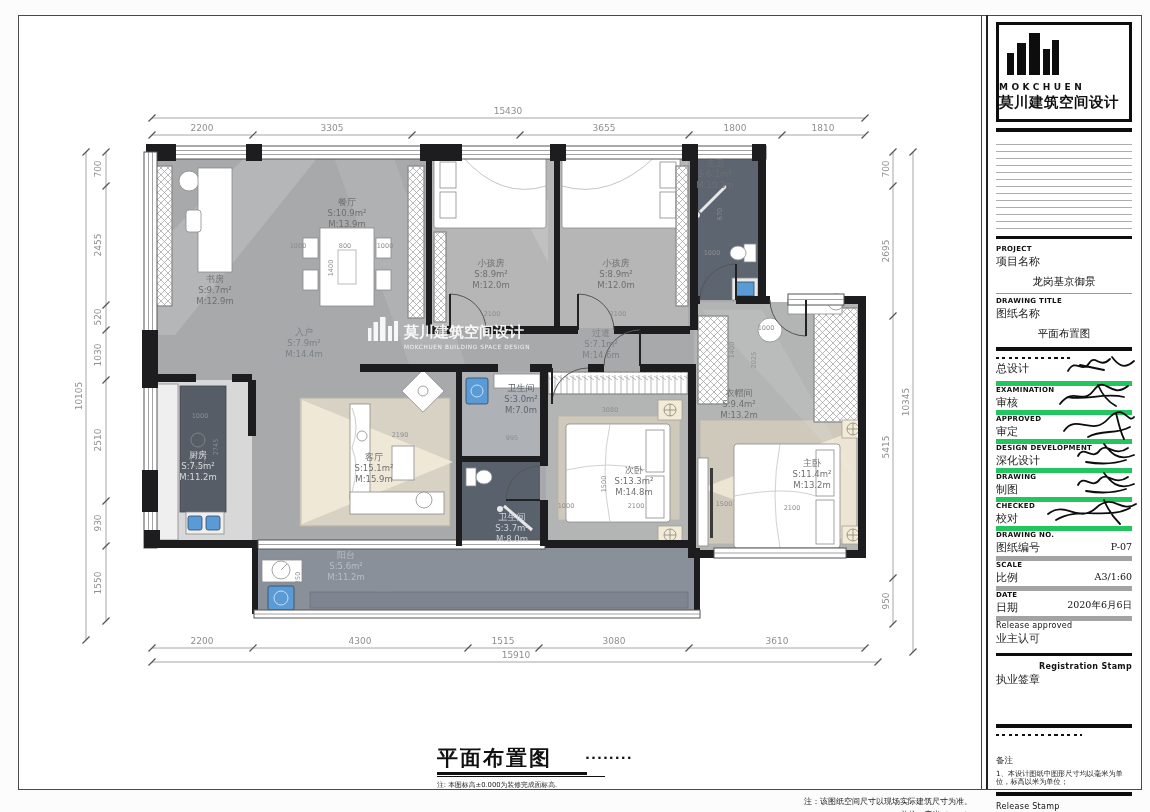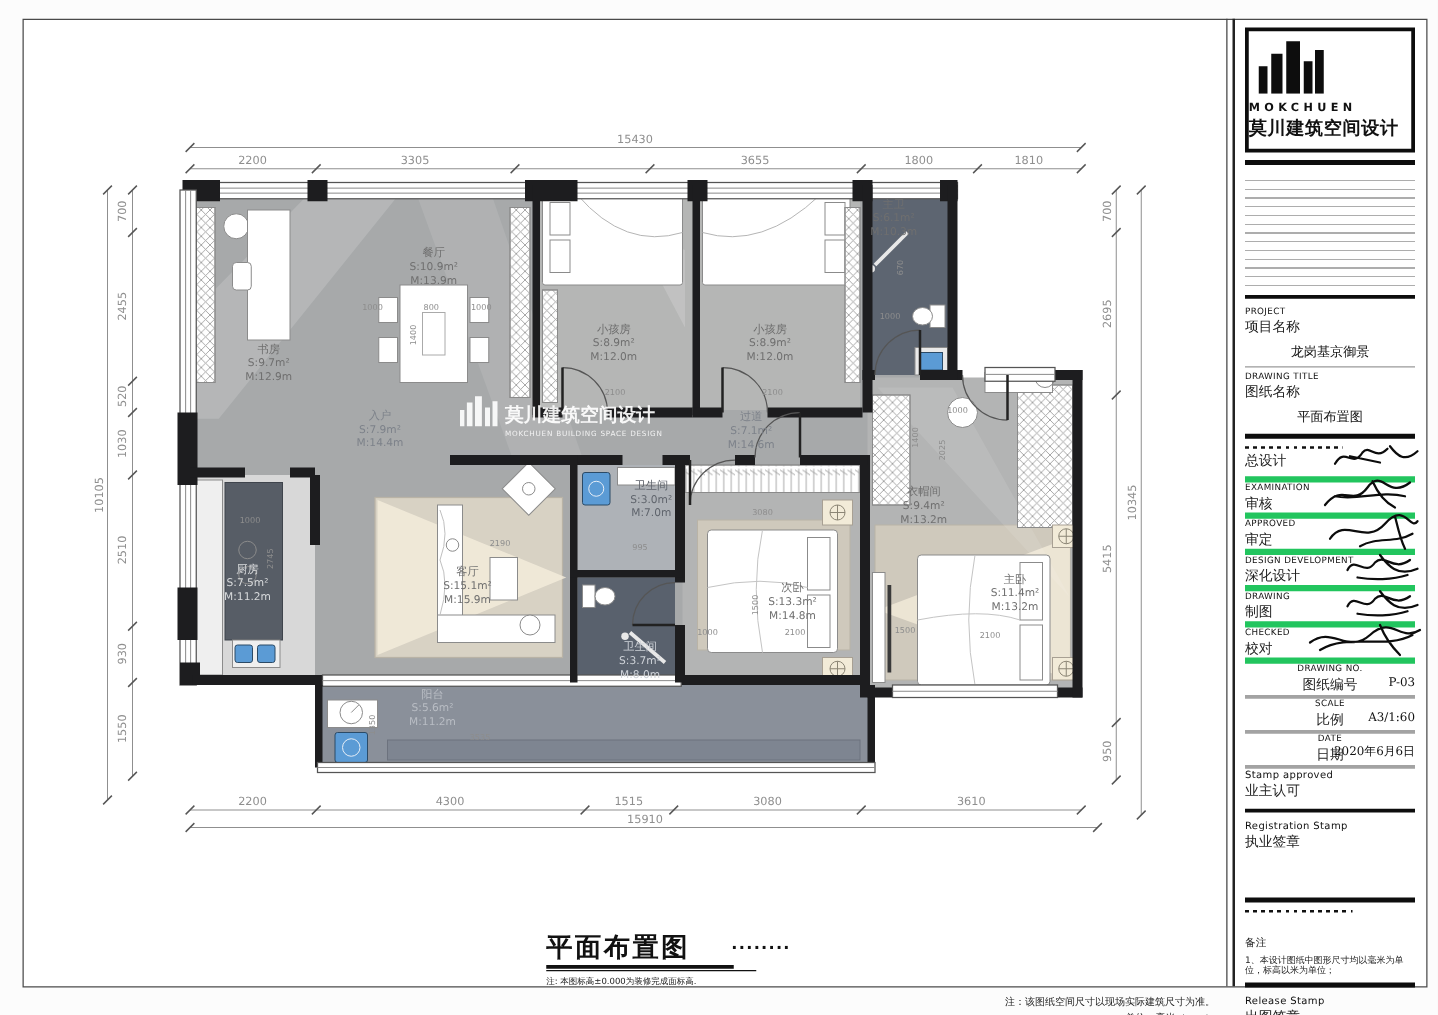--- a/index.html
+++ b/index.html
@@ -9,29 +9,29 @@
   .sep1{position:absolute;left:981px;top:15px;width:1px;height:774px;background:#444;}
   .sep2{position:absolute;left:986px;top:15px;width:2px;height:774px;background:#222;}
   
   .tb{position:absolute;left:996px;top:22px;width:136px;color:#111;}
   .logo-box{border:3px solid #0d0d0d;height:100px;text-align:left;padding-top:6px;box-sizing:border-box;}
   .brand-en{font-size:9px;font-weight:bold;letter-spacing:3.5px;margin-top:3px;}
   .brand-cn{font-size:14.5px;font-weight:bold;letter-spacing:0.5px;margin-top:1px;}
   .bar{height:3.5px;background:#0d0d0d;margin:6px 0;}
   .ruled{height:92px;margin:4px 0;background:repeating-linear-gradient(to bottom,transparent 0,transparent 6px,#adadad 6px,#adadad 7px);}
   .sec{margin:3px 0 2px 0;}
-  .lab-en{font-size:7px;font-weight:normal;letter-spacing:0.3px;}
+  .lab-en{font-size:7px;font-weight:bold;letter-spacing:0.3px;}
   .lab-cn{font-size:11px;margin-top:1px;color:#222;}
   .val{font-family:"DejaVu Serif","Liberation Serif",serif;font-size:10.5px;text-align:center;margin-top:6px;margin-bottom:4px;}
   .thin{border:none;border-top:1px solid #9a9a9a;margin:3px 0;}
   .srow{position:relative;height:24px;border-bottom:5px solid #22c55e;}
   .srow:last-of-type{border-bottom:none;}
   .sig{position:absolute;right:-6px;top:-4px;}
   .dotline{height:2.5px;width:78px;margin:4px 0 2px 0;background:repeating-linear-gradient(90deg,#111 0,#111 3px,transparent 3px,transparent 6.5px);}
-  .kv{position:relative;height:25px;border-bottom:3px solid #a3a3a3;text-align:center;}
+  .kv{position:relative;height:25px;border-bottom:5px solid #a3a3a3;}
   .kv .v{position:absolute;right:0;bottom:4px;font-size:9.5px;font-family:"DejaVu Serif","Liberation Serif",serif;}
   .client{height:26px;}
   .stamp{height:56px;}
   .remarks{font-size:7.2px;color:#222;}
   .remarks .item{line-height:8px;margin-top:3px;}
   .rm-title{font-size:8.5px;margin-top:19px;}
   
   .sheet-title{position:absolute;left:437px;top:744px;}
   .sheet-title .t{font-family:"DejaVu Serif","Liberation Serif",serif;font-size:21px;font-weight:bold;letter-spacing:2px;color:#111;display:inline-block;}
   .sheet-title .dots{display:inline-block;margin-left:28px;font-size:13px;font-weight:bold;letter-spacing:1px;color:#111;vertical-align:6px;}
@@ -591,39 +591,39 @@
       <div class="lab-en">CHECKED</div>
       <div class="lab-cn">校对</div>
       <svg class="sig" width="92" height="28" viewBox="0 0 92 28">
           <path d="M2,16 C20,2 32,26 50,10 S74,16 90,6 M10,22 C32,8 62,22 84,10 M58,2 C62,12 68,20 74,26" stroke="#0c0c0c" stroke-width="1.8" fill="none" stroke-linecap="round"></path>
         </svg>
     </div>
 
     <div class="kv">
       <div class="lab-en">DRAWING NO.</div>
       <div class="lab-cn">图纸编号</div>
-      <div class="v">P-03</div>
+      <div class="v">P-07</div>
     </div>
     <div class="kv">
       <div class="lab-en">SCALE</div>
       <div class="lab-cn">比例</div>
       <div class="v">A3/1:60</div>
     </div>
     <div class="kv">
       <div class="lab-en">DATE</div>
       <div class="lab-cn">日期</div>
       <div class="v">2020年6月6日</div>
     </div>
     <div class="client">
-      <div class="lab-en" style="font-weight:normal;font-size:8px;">Stamp approved</div>
+      <div class="lab-en" style="font-weight:normal;font-size:8px;">Release approved</div>
       <div class="lab-cn">业主认可</div>
     </div>
     <div class="bar"></div>
     <div class="stamp">
-      <div class="lab-en" style="font-weight:normal;font-size:8px;">Registration Stamp</div>
+      <div class="lab-en" style="font-weight:bold;font-size:8px;text-align:right;">Registration Stamp</div>
       <div class="lab-cn">执业签章</div>
     </div>
     <div class="bar"></div>
     <div class="dotline" style="width:86px;"></div>
     <div class="remarks">
       <div class="rm-title">备注</div>
       <div class="item">1、本设计图纸中图形尺寸均以毫米为单位，标高以米为单位；</div>
     </div>
     <div class="bar"></div>
     <div>

